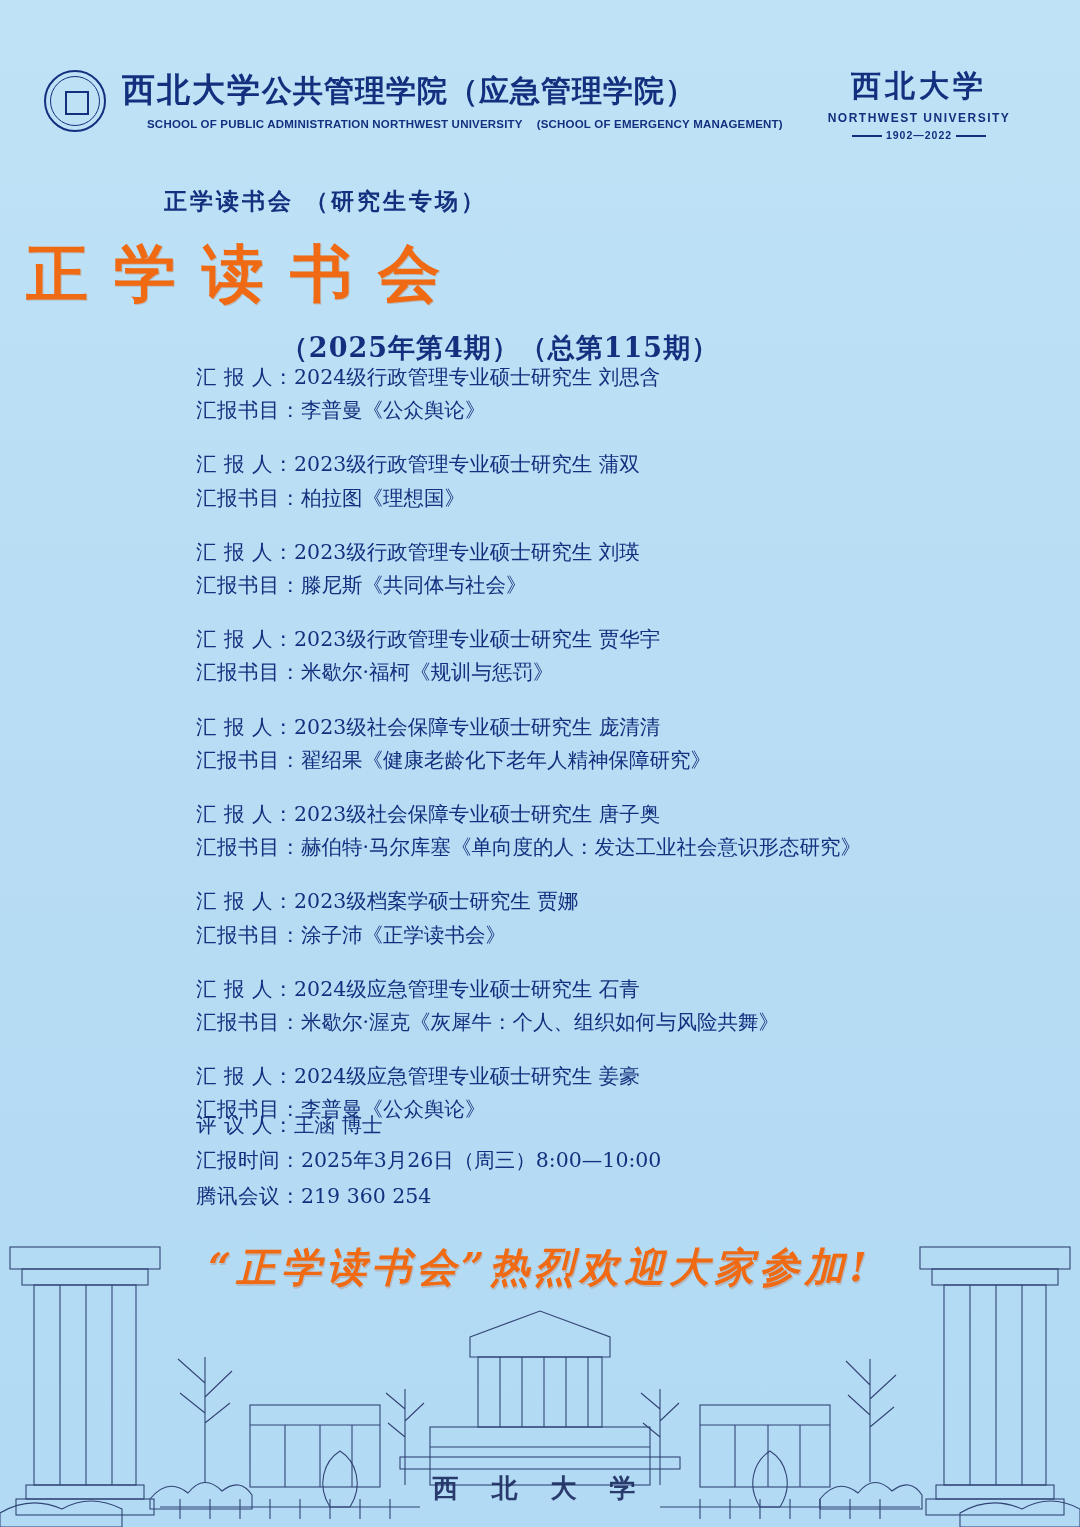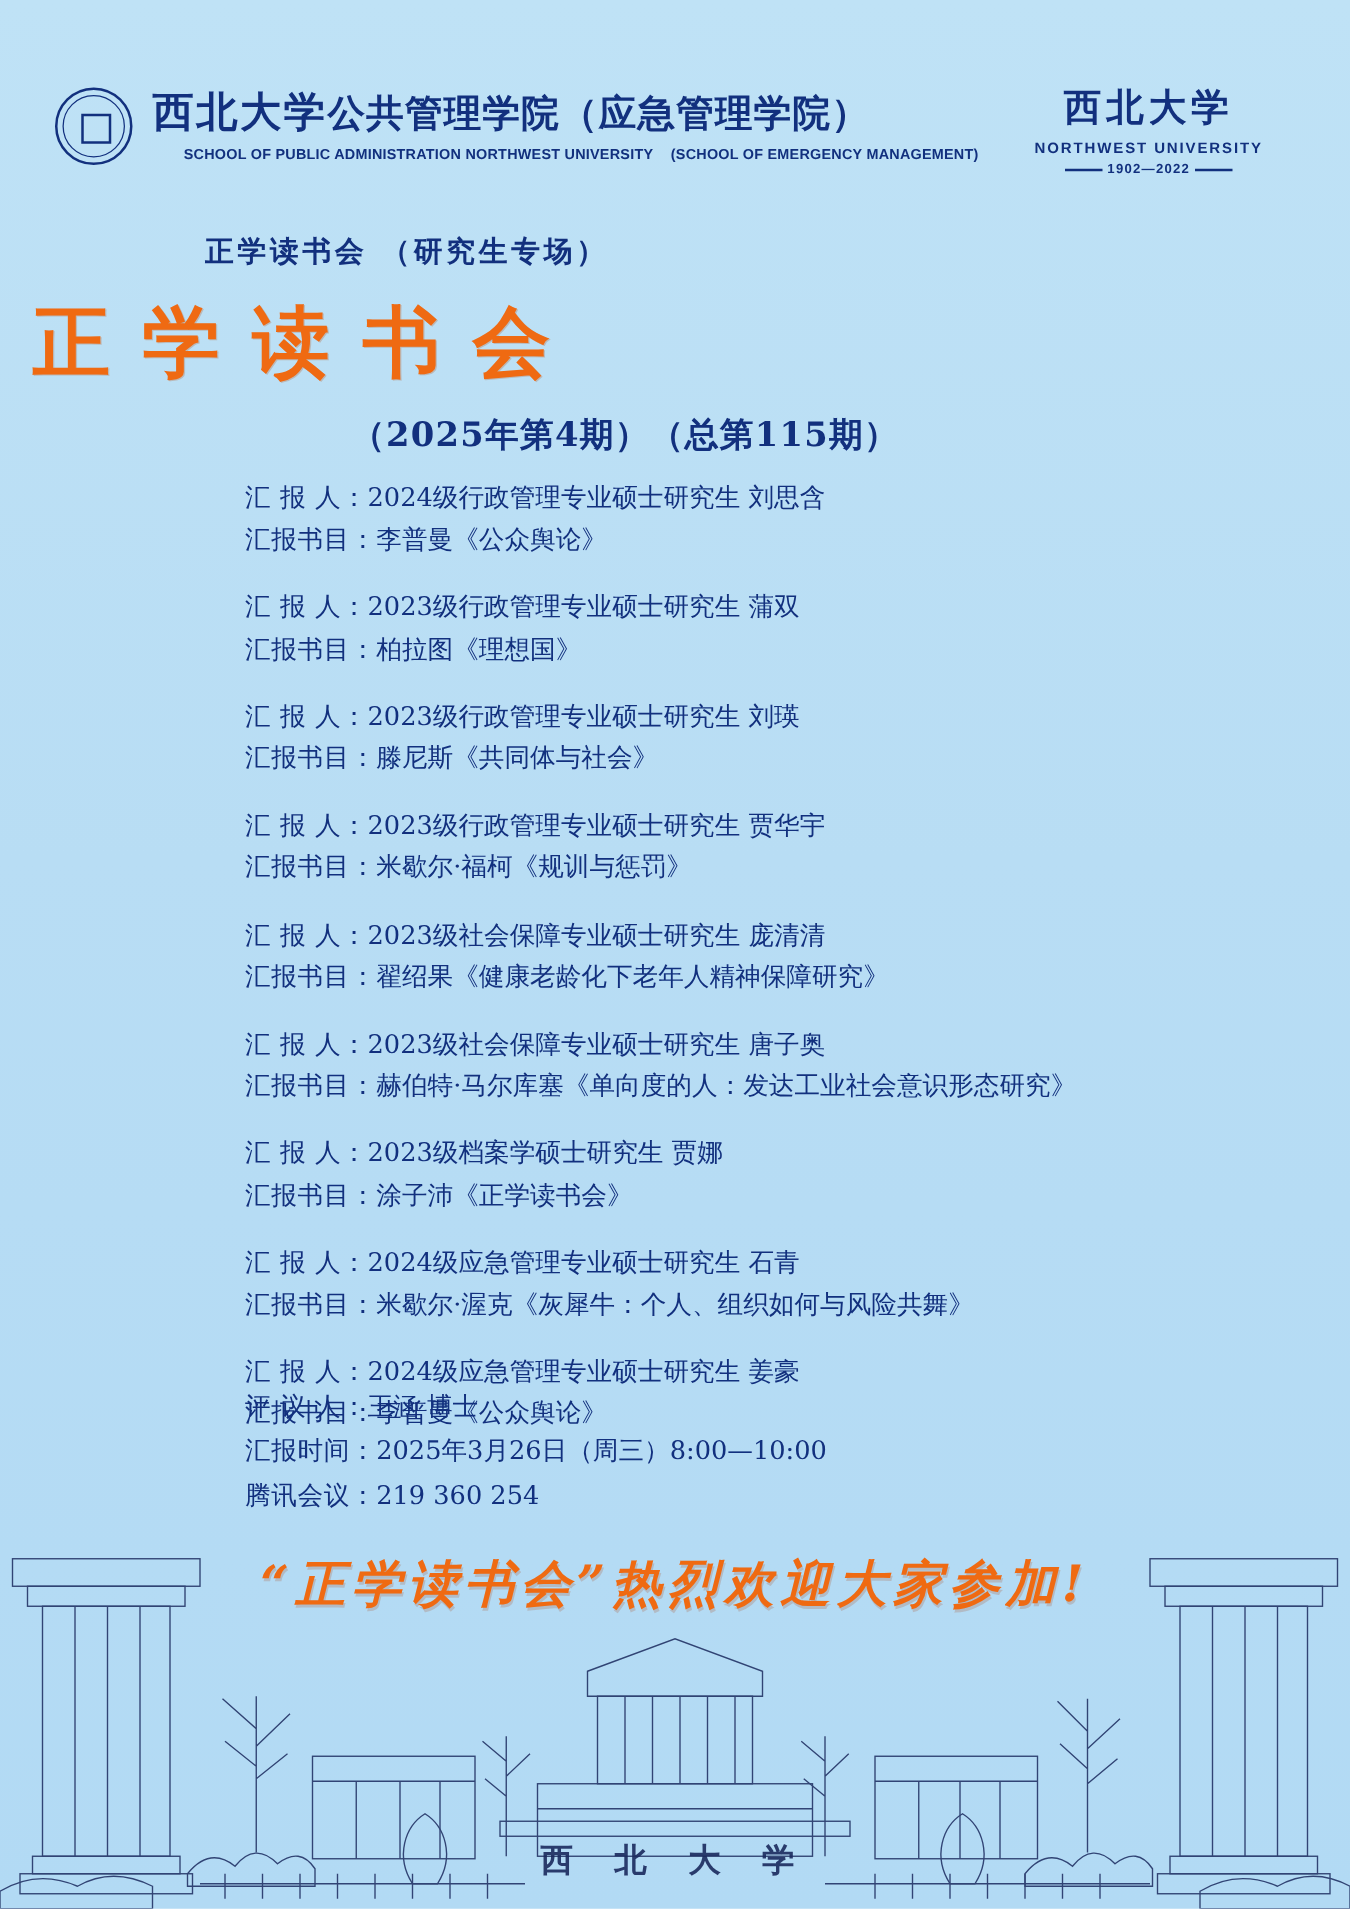--- a/index.html
+++ b/index.html
@@ -173,21 +173,21 @@
     font-family: "DejaVu Serif", "Liberation Serif", serif;
     font-size: 27px;
     font-weight: bold;
     color: #12307e;
     letter-spacing: 1px;
   }
 
   
   .entries {
     position: absolute;
-    top: 382px;
+    top: 361px;
     left: 196px;
     width: 860px;
   }
   .entry { margin-bottom: 21px; }
   .row {
     font-family: "DejaVu Serif", "Liberation Serif", serif;
     font-size: 20.5px;
     color: #12307e;
     line-height: 1.62;
     white-space: nowrap;

